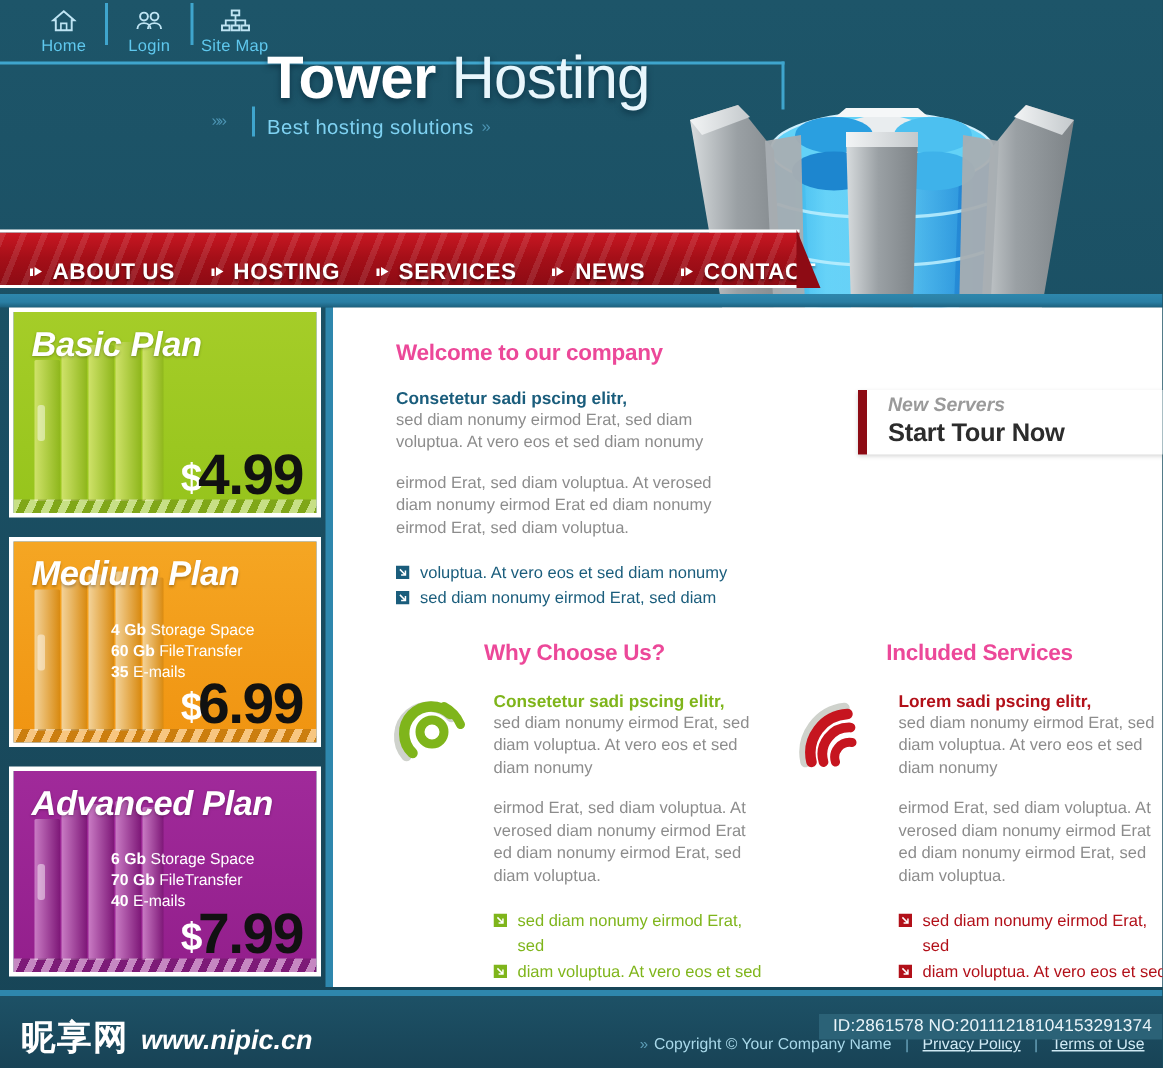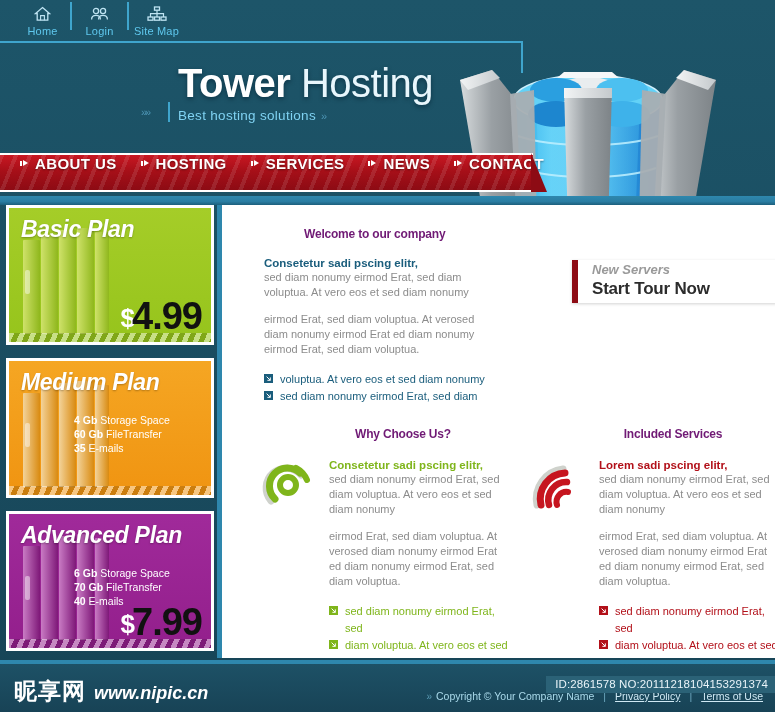--- a/index.html
+++ b/index.html
@@ -42,21 +42,21 @@
     position: absolute; top: 41px; left: 0; width: 523px; height: 2px;
     background: #3fa5cd;
   }
   .topnav-vert {
     position: absolute; top: 41px; left: 521px; width: 2px; height: 32px;
     background: #3fa5cd;
   }
 
   
   .brand {
-    position: absolute; top: 60px; left: 178px; width: 330px;
+    position: absolute; top: 29px; left: 178px; width: 330px;
   }
   .brand-title {
     font-size: 40px; line-height: 46px; letter-spacing: -0.5px;
     color: #ffffff; text-shadow: 0 2px 4px rgba(0,30,45,.55);
     white-space: nowrap;
   }
   .brand-title b { font-weight: bold; color: #fff; }
   .brand-title span { font-weight: normal; color: #e8f6fc; }
   .brand-sub-row {
     display: flex; align-items: center; margin-top: 2px;
@@ -75,21 +75,21 @@
   .brand-chev-r { color: #4c94b3; font-size: 11px; margin-left: 5px; letter-spacing: -2px;}
 
   
   .mainnav {
     position: absolute; top: 153px; left: 0; width: 533px; height: 39px;
     background:
       repeating-linear-gradient(112deg, rgba(255,255,255,.10) 0 4px, rgba(255,255,255,0) 4px 13px),
       linear-gradient(180deg, #c81722 0%, #a50f18 48%, #8d0b14 100%);
     border-top: 2px solid #ffffff;
     border-bottom: 2px solid #ffffff;
-    display: flex; align-items: flex-start; padding-left: 20px;
+    display: flex; align-items: flex-end; padding-left: 20px;
   }
   .mainnav::after {
     content: ""; position: absolute; right: -14px; top: -2px;
     border-top: 39px solid transparent;
     border-left: 16px solid #8d0b14;
     height: 0; width: 0;
   }
   .mainnav-item {
     color: #ffffff; font-size: 15px; font-weight: bold; letter-spacing: .4px;
     margin-right: 24px; cursor: pointer; white-space: nowrap;
@@ -186,22 +186,22 @@
     position: absolute; top: 205px; left: 222px; width: 553px; height: 453px;
     background: #ffffff;
   }
   .content-rule {
     position: absolute; top: 205px; left: 217px; width: 5px; height: 453px;
     background: #2e87ad;
   }
 
   .welcome { position: absolute; left: 42px; top: 22px; width: 222px; }
   h2.sec-title {
-    font-size: 12px; font-weight: bold; color: #701a75;
-    margin-bottom: 16px; letter-spacing: -.2px; margin-left: 40px;
+    font-size: 15px; font-weight: bold; color: #ec4899;
+    margin-bottom: 16px; letter-spacing: -.2px;
   }
   .lead-head {
     font-size: 11.5px; font-weight: bold; color: #1a5d7c; margin-bottom: 1px;
   }
   .body-txt {
     font-size: 11px; line-height: 15px; color: #8c8c8c;
   }
   .body-txt + .body-txt { margin-top: 12px; }
 
   ul.arrowlist { list-style: none; margin-top: 14px; }
@@ -439,20 +439,23 @@
         <div class="panel p3"></div>
           <div class="panel p4"></div>
         <div class="panel p5"></div>
           <div class="handle"></div>
       </div>
       <div class="plan-title">Medium Plan</div>
       <div class="plan-specs">
         <div><b>4 Gb</b> <span>Storage Space</span></div>
         <div><b>60 Gb</b> <span>FileTransfer</span></div>
         <div><b>35</b> <span>E-mails</span></div>
+      </div>
+      <div class="plan-price">
+        <span class="cur">$</span><span>6.99</span>
       </div>
       <div class="hazard"></div>
     </div>
 
     <div class="plan purple">
       <div class="rack">
         <div class="panel p1"></div>
           <div class="panel p2"></div>
         <div class="panel p3"></div>
           <div class="panel p4"></div>

